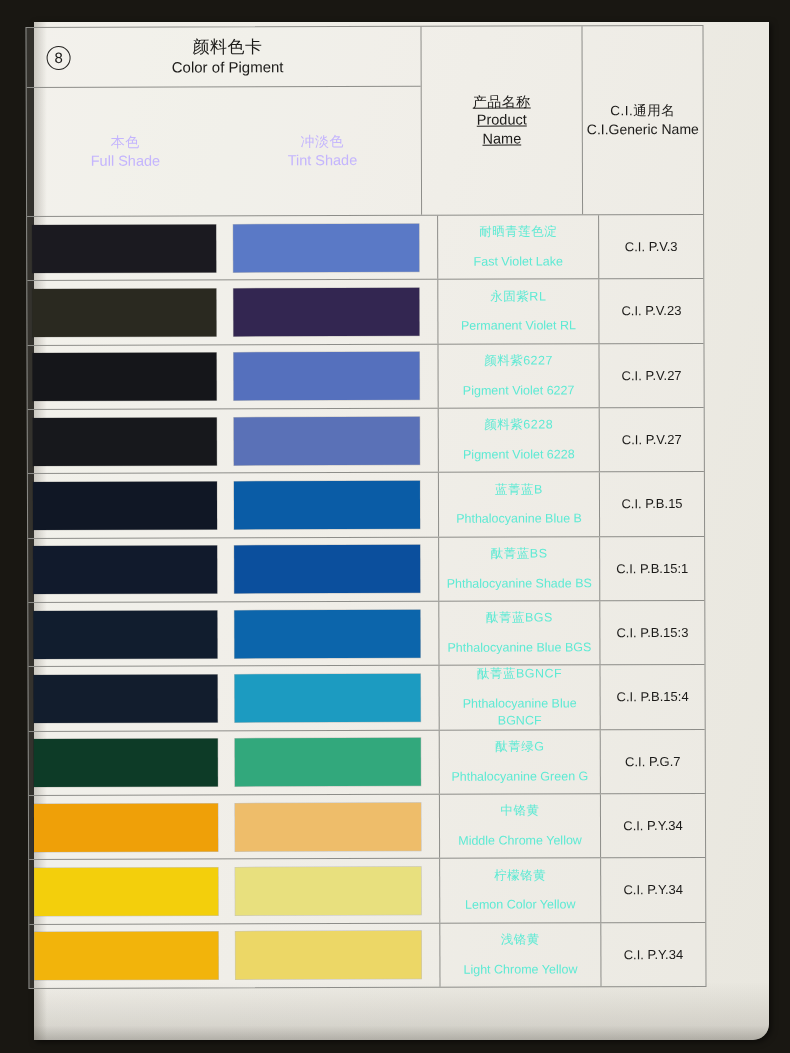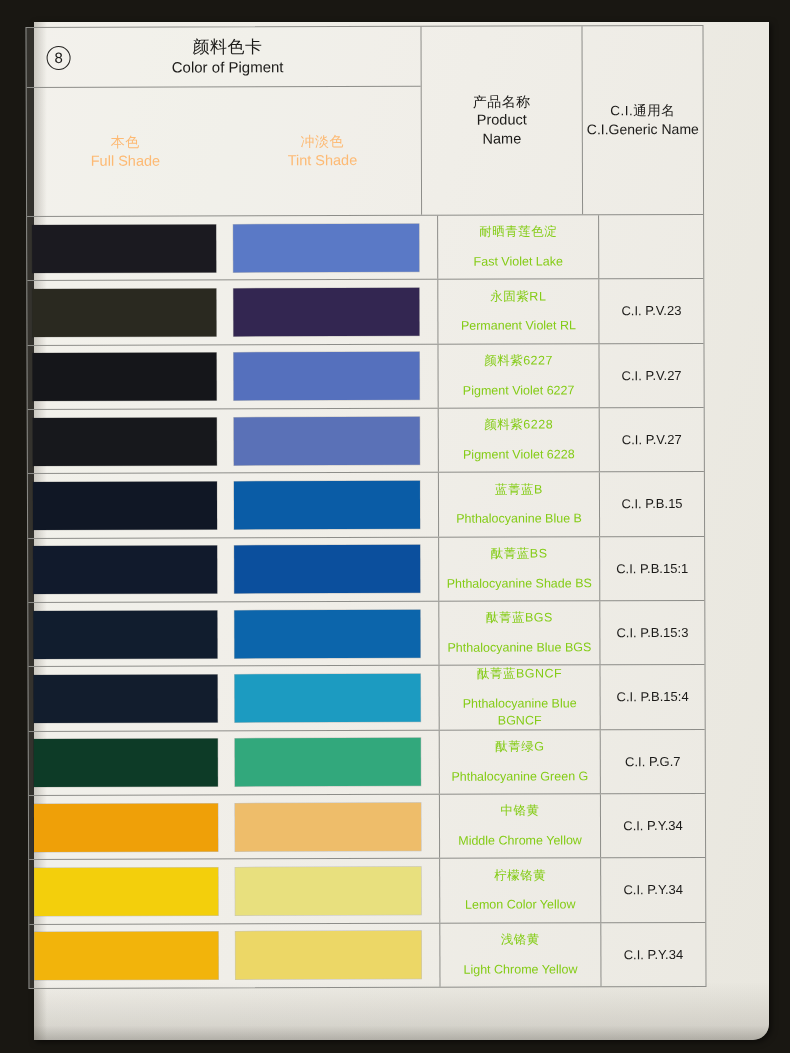--- a/index.html
+++ b/index.html
@@ -69,29 +69,29 @@
   .hdr-title-txt{
     width:100%;text-align:center;line-height:1.22;color:#1c1b19;
     padding-left:8px;box-sizing:border-box;
   }
   .cn{font-size:17px;letter-spacing:.5px;}
   .en{font-size:15px;}
   .hdr-shades{
     flex:1;display:flex;align-items:center;
   }
   .shade-lbl{
-    flex:1;text-align:center;line-height:1.3;color:#fdba74;
+    flex:1;text-align:center;line-height:1.3;color:#c4b5fd;
   }
   .shade-lbl .cn{font-size:14px;}
   .shade-lbl .en{font-size:14.5px;}
   .hdr-pname{
     flex:0 0 160px;
     border-right:1px solid #8d8d89;
     display:flex;align-items:center;justify-content:center;
-    text-align:center;line-height:1.3;color:#1c1b19;
+    text-align:center;line-height:1.3;color:#1c1b19;text-decoration:underline;
   }
   .hdr-pname .cn{font-size:14px;}
   .hdr-pname .en{font-size:14.5px;}
   .hdr-ci{
     flex:1;
     display:flex;align-items:center;justify-content:center;
     text-align:center;line-height:1.3;color:#1c1b19;
   }
   .hdr-ci .cn{font-size:13.5px;}
   .hdr-ci .en{font-size:14px;}
@@ -115,21 +115,21 @@
     height:48px;
     box-shadow:0 0 0 0.5px rgba(0,0,0,.18);
   }
   .sw-full .swatch{width:184px;}
   .sw-tint .swatch{width:186px;}
   .pname{
     flex:0 0 160px;
     border-right:1px solid #8d8d89;
     display:flex;flex-direction:column;
     align-items:center;justify-content:center;
-    text-align:center;line-height:1.35;color:#84cc16;
+    text-align:center;line-height:1.35;color:#5eead4;
   }
   .pname .cn{font-size:12.5px;}
   .pname .en{font-size:12.5px;margin-top:13px;}
   .ciname{
     flex:1;
     display:flex;align-items:center;justify-content:center;
     color:#1c1b19;font-size:13px;
   }
 </style>
 </head>
@@ -185,20 +185,21 @@
         <div class="sw-cell sw-full">
           <div class="swatch" style="background: rgb(27, 26, 32);"></div>
         </div>
         <div class="sw-cell sw-tint">
           <div class="swatch" style="background: rgb(90, 121, 198);"></div>
         </div>
         <div class="pname">
           <div class="cn">耐晒青莲色淀</div>
           <div class="en">Fast Violet Lake</div>
         </div>
+        <div class="ciname">C.I. P.V.3</div>
       </div>
       <div class="row">
         <div class="sw-cell sw-full">
           <div class="swatch" style="background: rgb(42, 41, 32);"></div>
         </div>
         <div class="sw-cell sw-tint">
           <div class="swatch" style="background: rgb(51, 38, 81);"></div>
         </div>
         <div class="pname">
           <div class="cn">永固紫RL</div>

